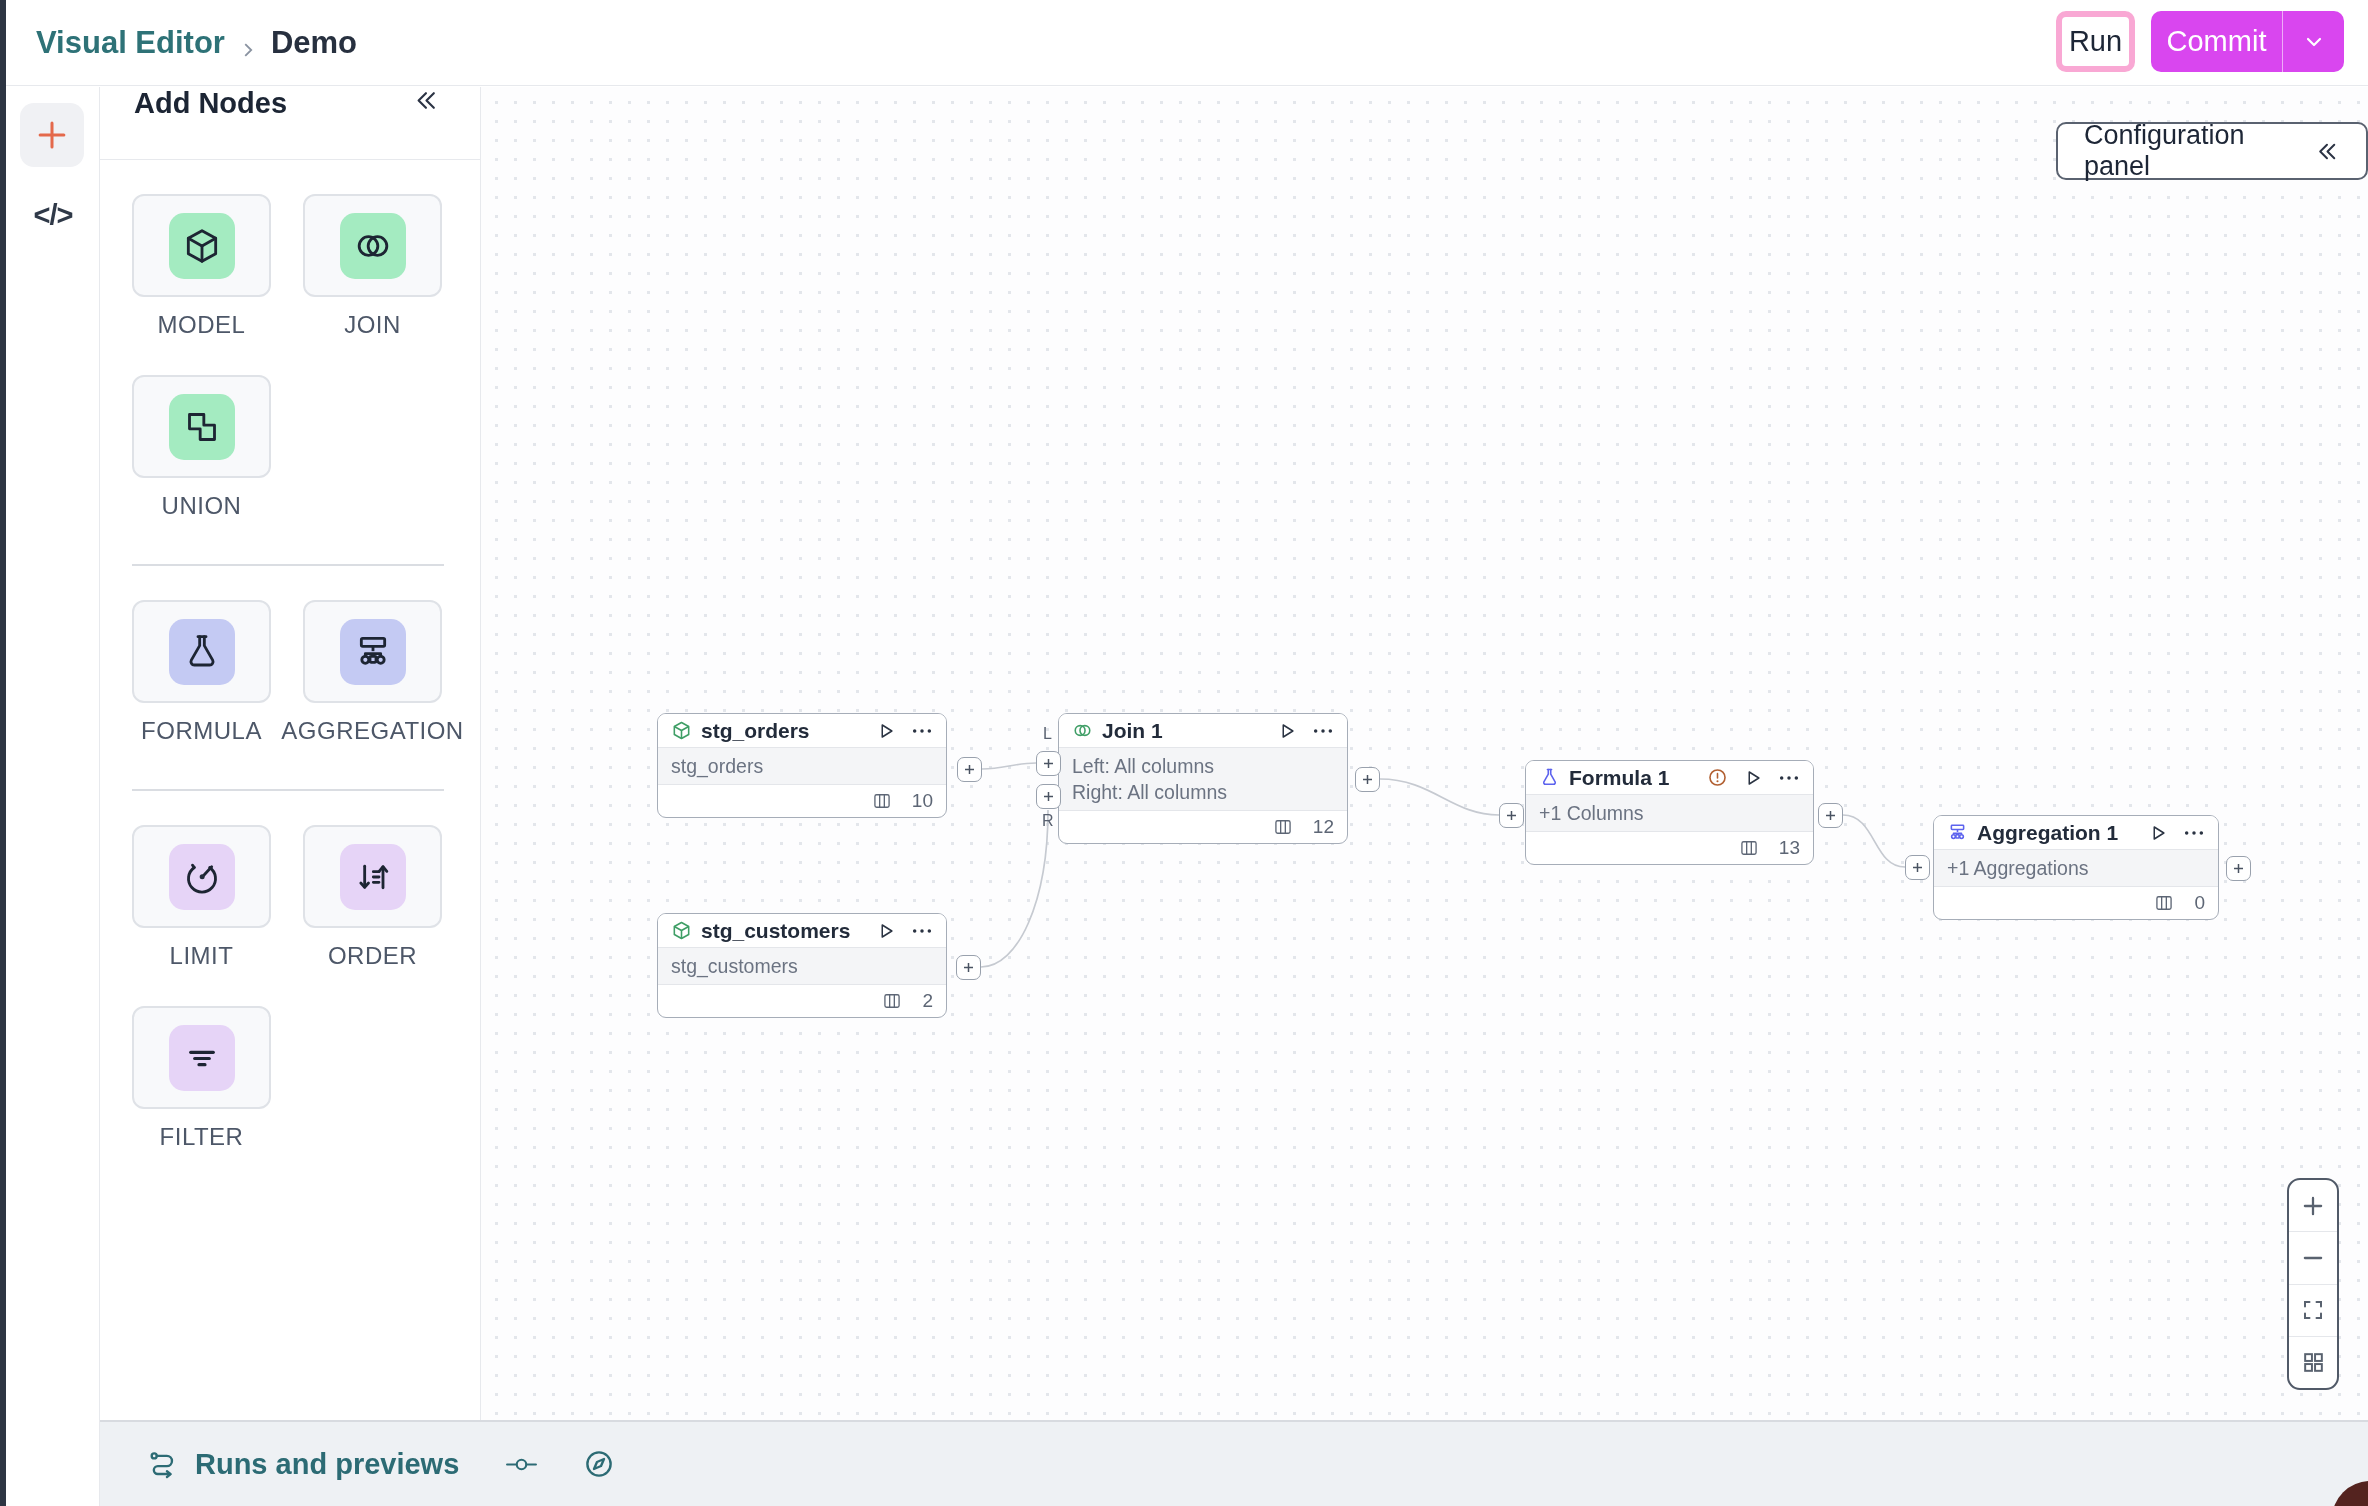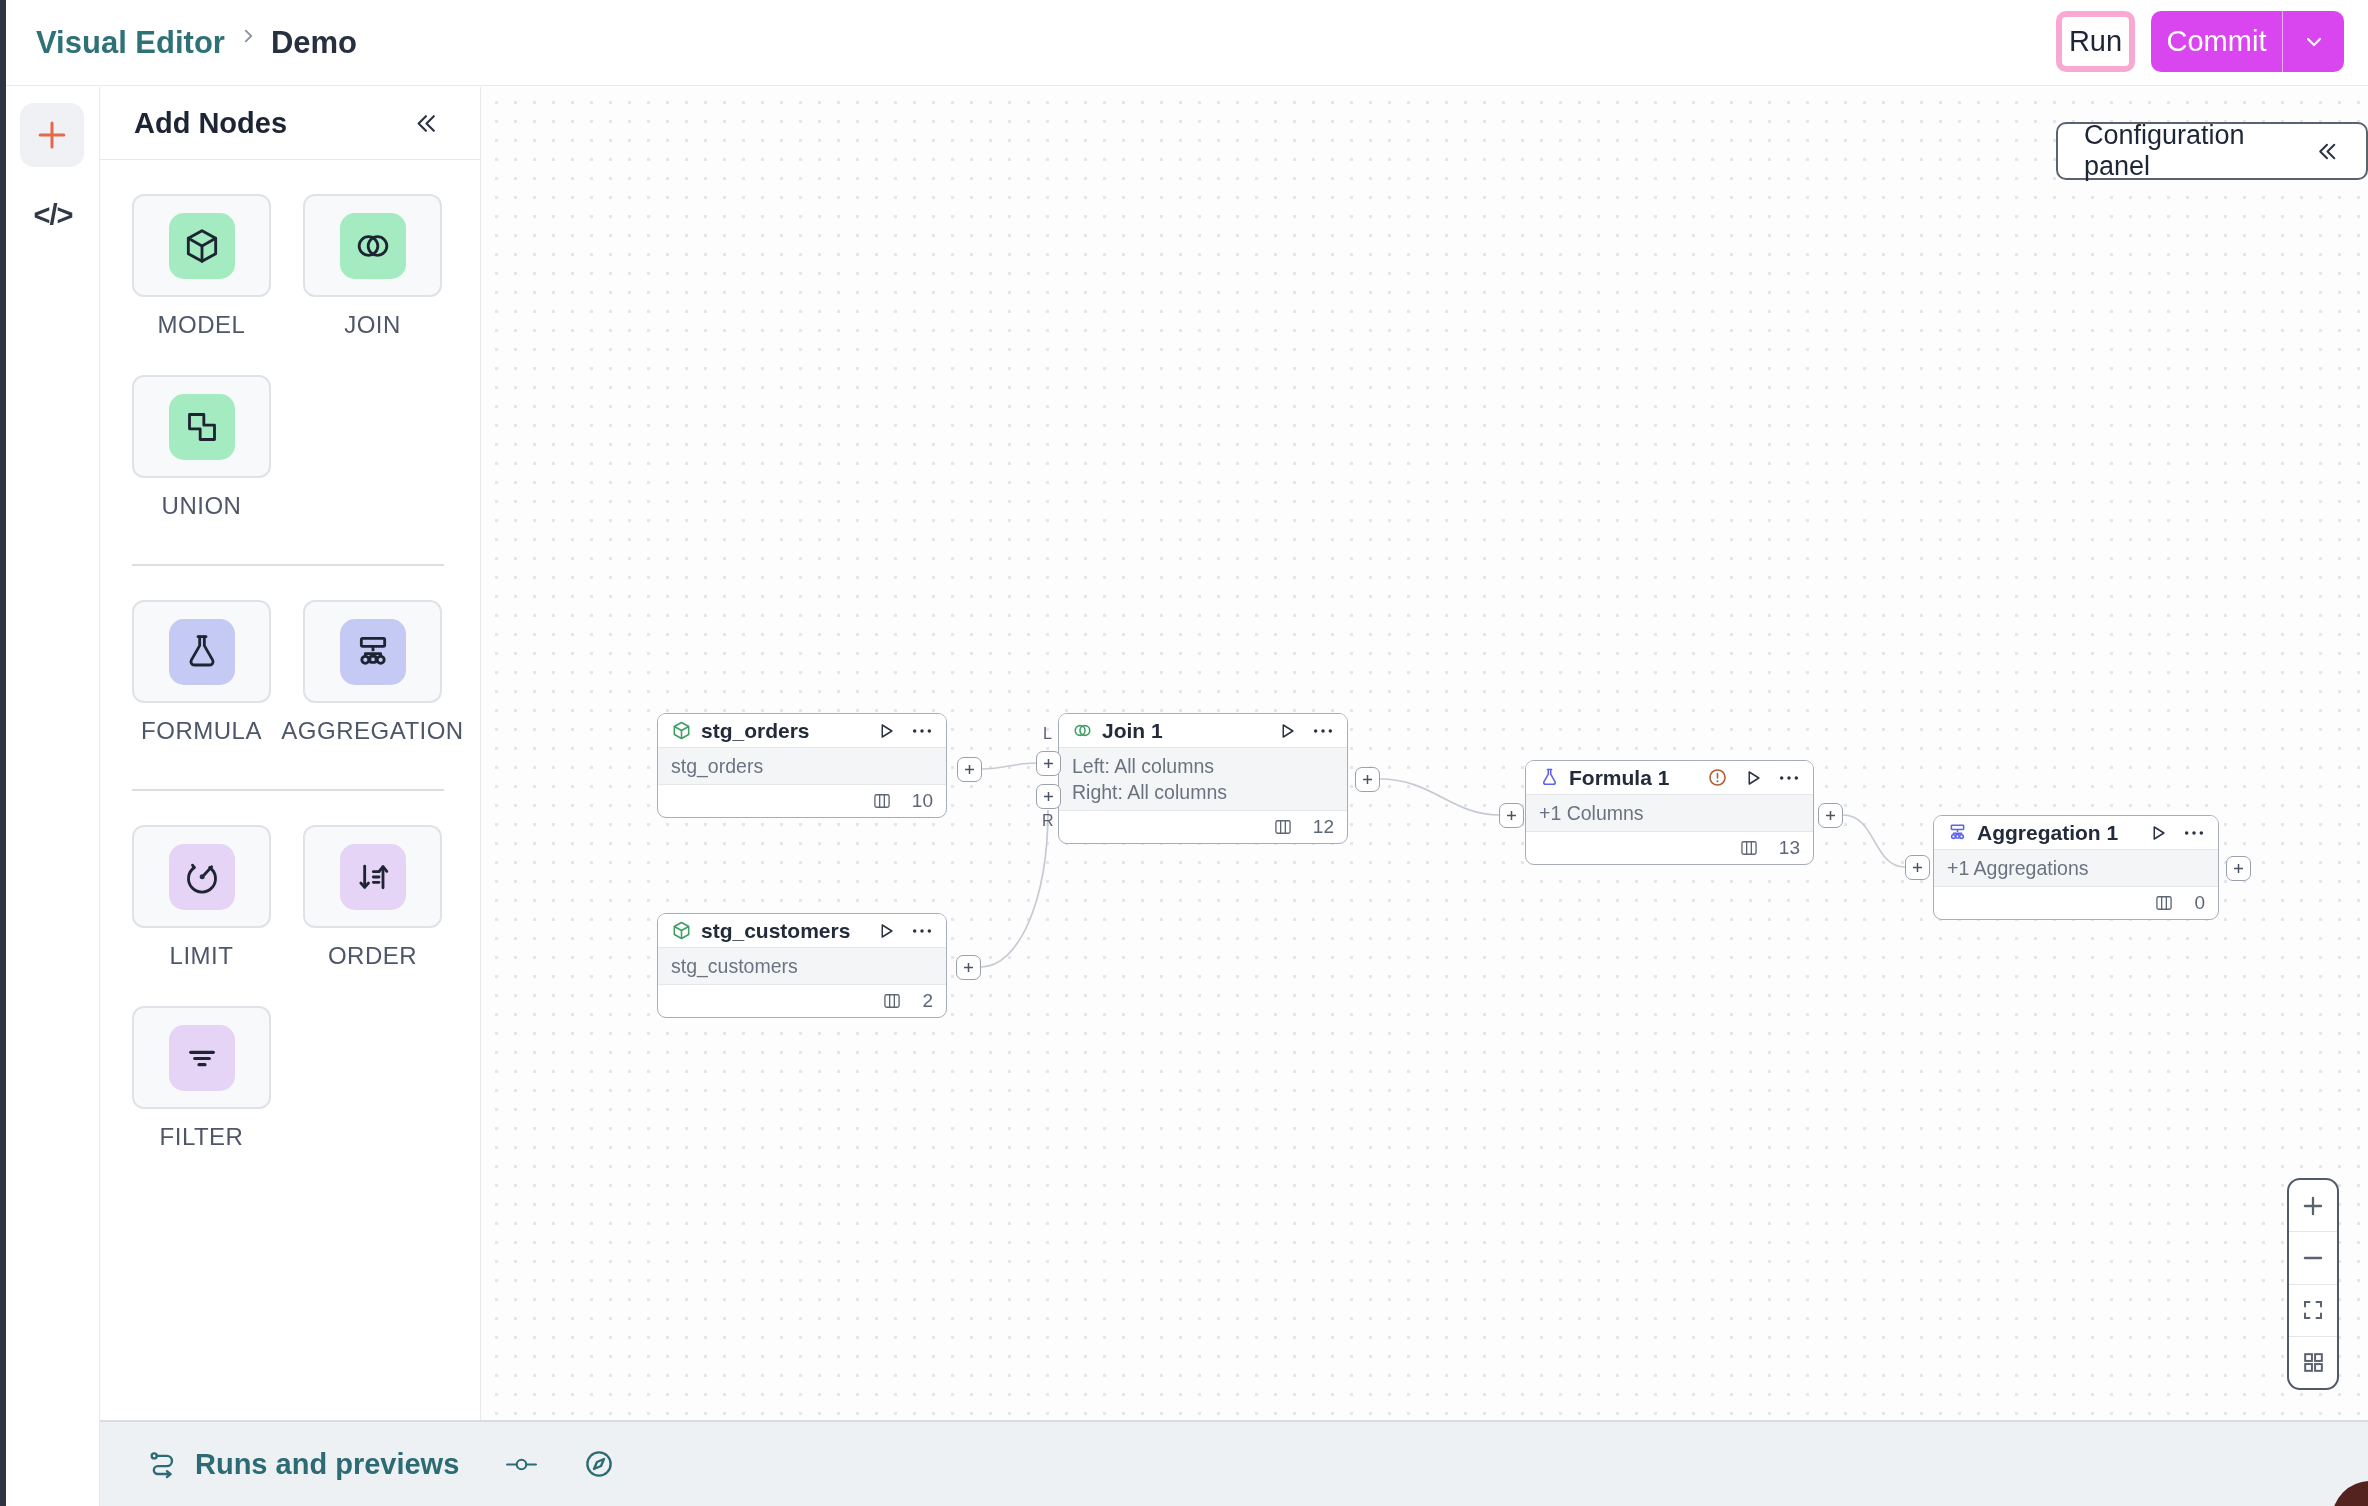--- a/index.html
+++ b/index.html
@@ -9,21 +9,21 @@
     background:#ffffff; color:#232c3c; position:relative; overflow:hidden;
   }
   svg { display:block; }
 
   
   .edge-strip { position:absolute; left:0; top:0; width:6px; height:1506px; background:#2d3543; z-index:6; }
 
   
   .topbar { position:absolute; left:6px; right:0; top:0; height:86px; background:#fff;
             border-bottom:1px solid #e7e9ed; display:flex; align-items:center; padding-left:30px; z-index:5; }
-  .crumb { display:flex; align-items:flex-start; gap:12px; }
+  .crumb { display:flex; align-items:flex-end; gap:12px; }
   .crumb-app { color:#2e7277; font-size:31px; font-weight:700; cursor:pointer; }
   .crumb-page { color:#27303f; font-size:31px; font-weight:700; }
   .btn-run { position:absolute; left:2050px; top:11px; width:79px; height:61px; background:#fff;
              border:6px solid #f9a8d4; border-radius:10px; font-size:29px; color:#1d2636;
              display:flex; align-items:center; justify-content:center; cursor:pointer; }
   .btn-commit { position:absolute; left:2145px; top:11px; width:193px; height:61px; background:#d946ef;
                 border-radius:10px; display:flex; color:#fff; overflow:hidden; cursor:pointer; }
   .btn-commit .main { flex:1; display:flex; align-items:center; justify-content:center; font-size:29px; }
   .btn-commit .chev { width:62px; border-left:1px solid rgba(255,255,255,.55); display:flex; align-items:center; justify-content:center; }
 
@@ -31,21 +31,21 @@
   .rail { position:absolute; left:6px; top:87px; width:94px; bottom:0; background:#fff;
           border-right:1px solid #e7e9ed; z-index:4; }
   .rail-plus { position:absolute; left:14px; top:16px; width:64px; height:64px; border-radius:14px;
                background:#f0f1f4; display:flex; align-items:center; justify-content:center; cursor:pointer; }
   .rail-code { position:absolute; left:0; top:112px; width:94px; text-align:center; font-size:29px;
                font-weight:700; color:#2f3948; letter-spacing:-1px; cursor:pointer; }
 
   
   .panel { position:absolute; left:100px; top:87px; width:381px; height:1333px; background:#fff;
            border-right:1px solid #e7e9ed; z-index:3; }
-  .panel-header { height:73px; border-bottom:1px solid #e7e9ed; display:flex; align-items:center;
+  .panel-header { height:73px; border-bottom:1px solid #e7e9ed; display:flex; align-items:flex-start;
                   justify-content:space-between; padding:0 40px 0 34px; }
   .panel-title { font-size:29px; font-weight:700; color:#1c2534; }
   .collapse-btn { cursor:pointer; display:flex; }
   .section { padding:34px 0 6px 32px; }
   .sec-divider { border:none; border-top:2px solid #dadde2; margin:2px 36px 0 32px; }
   .tile-grid { display:grid; grid-template-columns:139px 139px; column-gap:32px; }
   .tile-item { display:flex; flex-direction:column; align-items:center; margin-bottom:36px; cursor:grab; }
   .tile-card { width:139px; height:103px; background:#f8f9fb; border:2px solid #dfe2e7; border-radius:12px;
                display:flex; align-items:center; justify-content:center; }
   .tile-ico { width:66px; height:66px; border-radius:15px; display:flex; align-items:center; justify-content:center; }

